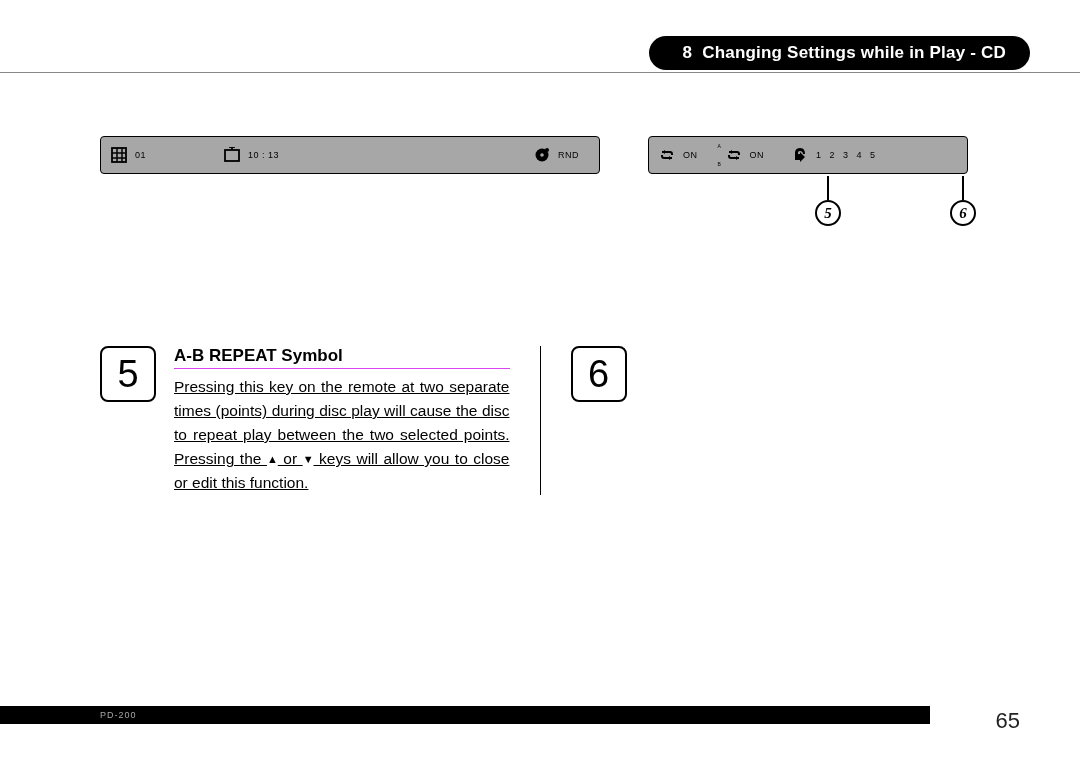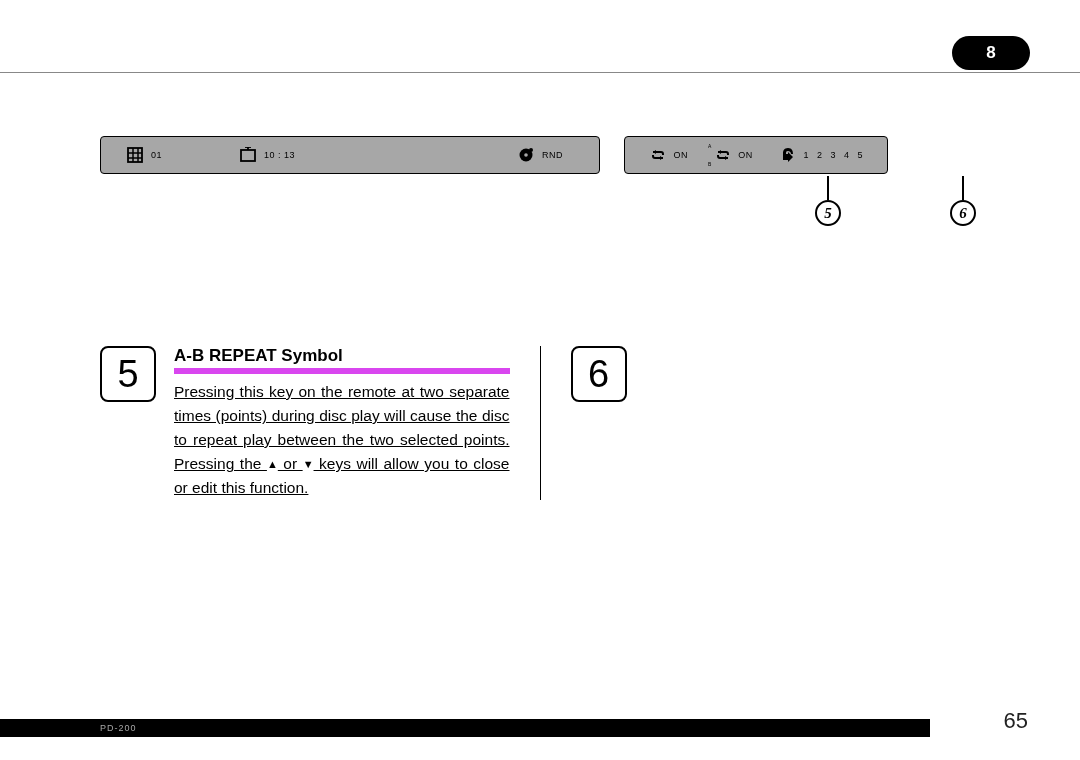--- a/index.html
+++ b/index.html
@@ -15,24 +15,24 @@
     font-size: 17px; font-weight: bold; letter-spacing: 0.2px;
   }
   .header-num { margin-right: 10px; }
   .header-title { }
 
   
   .panel {
     position: absolute; top: 136px; height: 38px;
     background: #a7a7a7; border: 1px solid #000;
     border-radius: 4px; display: flex; align-items: center;
-    padding: 0 24px; font-size: 9px; color: #000;
+    padding: 0 8px; font-size: 9px; color: #000;
   }
   .panel-left { left: 100px; width: 500px; }
-  .panel-right { left: 624px; width: 264px; }
+  .panel-right { left: 648px; width: 320px; }
 
   .icon-box { width: 20px; height: 20px; display: flex; align-items: center; justify-content: center; margin-right: 6px; }
   .panel .txt { margin-right: 16px; letter-spacing: 0.5px; font-size: 9px; }
 
   
   .callout-line { position: absolute; width: 2px; background: #000; }
   .callout-circle {
     position: absolute; width: 26px; height: 26px; border: 2.5px solid #000;
     border-radius: 50%; display: flex; align-items: center; justify-content: center;
     font-family: Georgia, 'Times New Roman', serif; font-style: italic; font-weight: bold;
@@ -44,42 +44,43 @@
   .col { flex: 1; display: flex; align-items: flex-start; }
   .col-left { padding-right: 30px; border-right: 1px solid #000; }
   .col-right { padding-left: 30px; }
   .big-num {
     width: 56px; height: 56px; border: 2px solid #000; border-radius: 8px;
     display: flex; align-items: center; justify-content: center;
     font-size: 38px; font-weight: 300; flex: none; margin-right: 18px;
     font-family: Arial, Helvetica, sans-serif;
   }
   .col-body { flex: 1; }
-  .col-title { font-size: 17px; font-weight: bold; border-bottom: 6px solid #d946ef; padding-bottom: 2px; margin-bottom: 6px; }
+  .col-title { font-size: 17px; font-weight: bold; border-bottom: 1px solid #d946ef; padding-bottom: 2px; margin-bottom: 6px; }
   .col-text { font-size: 15.5px; line-height: 1.55; text-align: justify; text-decoration: underline; }
   .tri-up, .tri-down { display: inline-block; font-size: 11px; vertical-align: 1px; }
 
   
   .footer {
-    position: absolute; left: 0; bottom: 23px; width: 930px; height: 18px;
+    position: absolute; left: 0; bottom: 36px; width: 930px; height: 18px;
     background: #000; color: #a7a7a7; font-size: 9px; letter-spacing: 1px;
     display: flex; align-items: center; padding-left: 100px;
   }
   .page-num {
-    position: absolute; right: 52px; bottom: 26px; font-size: 22px; color: #222;
+    position: absolute; right: 60px; bottom: 26px; font-size: 22px; color: #222;
   }
 </style>
 </head>
 <body>
 
 <div class="page">
 
   <div class="header-line"></div>
   <div class="header-bar">
     <span class="header-num">8</span>
+    <span class="header-title">Changing Settings while in Play - CD</span>
   </div>
 
   <div class="panel panel-left">
     <span class="icon-box">
       <svg viewBox="0 0 16 16" width="16" height="16">
           <rect x="1" y="1" width="14" height="14" fill="none" stroke="#000" stroke-width="1.8"></rect>
           <line x1="1" y1="6" x2="15" y2="6" stroke="#000" stroke-width="1.5"></line>
           <line x1="1" y1="11" x2="15" y2="11" stroke="#000" stroke-width="1.5"></line>
           <line x1="6" y1="1" x2="6" y2="15" stroke="#000" stroke-width="1.5"></line>
           <line x1="11" y1="1" x2="11" y2="15" stroke="#000" stroke-width="1.5"></line>

